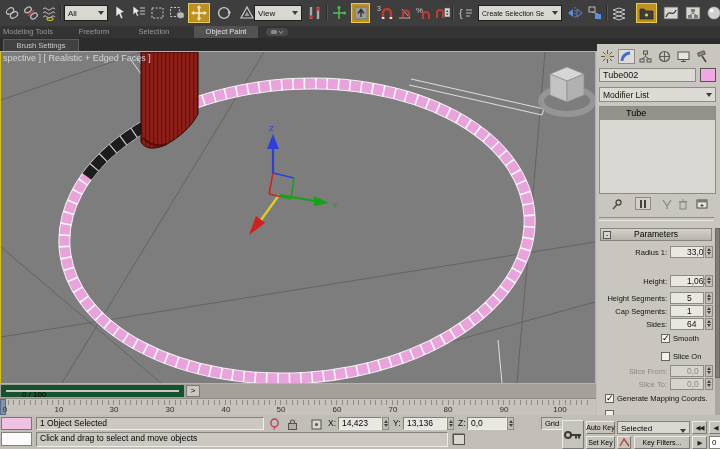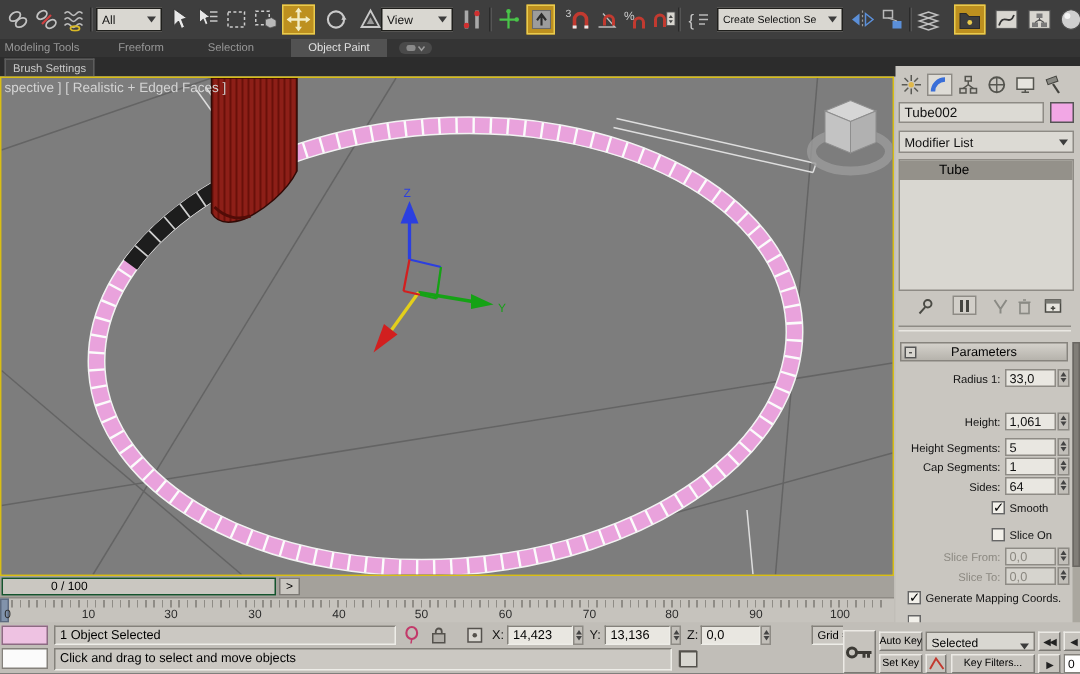--- a/index.html
+++ b/index.html
@@ -13,21 +13,21 @@
   .tsep{position:absolute;top:5px;width:1px;height:16px;background:#2a2a2a;border-right:1px solid #555;}
   .combo{position:absolute;background:#d9d7d1;border:1px solid #1f1f1c;color:#111;display:flex;align-items:center;box-sizing:border-box;}
   .combo .cl{flex:1;padding-left:3px;font-size:8px;white-space:nowrap;overflow:hidden;}
   .cdn{width:0;height:0;border-left:3px solid transparent;border-right:3px solid transparent;border-top:4px solid #3c3c3c;margin-right:3px;flex:none;}
   
   .tabs{left:0;top:26px;width:720px;height:12px;background:#343434;}
   .rtab{position:absolute;top:0;height:12px;color:#989898;font-size:7.5px;line-height:12px;text-align:center;white-space:nowrap;}
   .rtab.active{background:#525252;color:#e2e2e2;}
   .rmenu{position:absolute;left:266px;top:2px;width:22px;height:8px;background:#4a4a4a;border-radius:4px;display:flex;align-items:center;justify-content:center;}
   .brushrow{left:0;top:38px;width:720px;height:13px;background:#2c2c2c;}
-  .btab{position:absolute;left:3px;top:1px;width:60px;height:12px;background:#414141;border:1px solid #5d5d5d;border-bottom:none;
+  .btab{position:absolute;left:3px;top:1px;width:76px;height:12px;background:#414141;border:1px solid #5d5d5d;border-bottom:none;
         color:#cacaca;font-size:7.5px;text-align:center;line-height:11px;box-sizing:border-box;white-space:nowrap;}
   
   .vp{left:0;top:51px;width:596px;height:333px;border:1px solid #d9be13;box-sizing:border-box;background:#7d7d7d;overflow:hidden;}
   .vplabel{position:absolute;left:2px;top:1px;color:#d4d4d4;font-size:9px;white-space:nowrap;}
   
   .cpanel{left:597px;top:44px;width:123px;height:376px;background:#c9c6c0;font-size:7.5px;color:#111;}
   .ptab{position:absolute;top:5px;width:17px;height:15px;display:flex;align-items:center;justify-content:center;}
   .ptab.active{background:#dedcd6;border:1px solid #8e8b85;box-sizing:border-box;}
   .namefield{position:absolute;left:2px;top:24px;width:97px;height:14px;background:#dcdad4;border:1px solid #8e8b85;
              box-sizing:border-box;font-size:9px;line-height:12px;padding-left:3px;}
@@ -42,35 +42,35 @@
   .sbtn.bord{border:1px solid #8e8b85;background:#d2cfc9;box-sizing:border-box;}
   .groove{position:absolute;left:2px;width:115px;height:2px;border-top:1px solid #8e8b85;border-bottom:1px solid #e9e7e2;}
   .rollhead{position:absolute;left:3px;top:184px;width:112px;height:13px;background:linear-gradient(#d4d1cb,#b6b3ac);
             border:1px solid #87847e;box-sizing:border-box;text-align:center;font-size:8.5px;line-height:11px;color:#000;}
   .minusbox{position:absolute;left:2px;top:2px;width:8px;height:8px;border:1px solid #555;background:#d8d6d0;
             font-size:8px;line-height:6px;text-align:center;box-sizing:border-box;}
   .prow{position:absolute;left:0;width:119px;height:14px;}
   .plabel{position:absolute;left:0;top:2px;width:70px;text-align:right;font-size:7.5px;color:#111;white-space:nowrap;}
   .plabel.dis,.cblabel.dis{color:#8b8880;}
   .pfield{position:absolute;left:73px;top:0;width:34px;height:12px;background:#e9e7e1;border:1px solid #8e8b85;
-          box-sizing:border-box;font-size:8.5px;line-height:10px;padding-left:2px;}
+          box-sizing:border-box;font-size:8.5px;line-height:10px;padding-left:16px;}
   .pfield.dis{color:#8b8880;background:#d6d4ce;}
   .pspin{position:absolute;left:108px;top:0;width:8px;height:12px;background:#c2bfb9;border:1px solid #8e8b85;box-sizing:border-box;}
   .pspin i{display:block;width:0;height:0;margin:1px auto;}
   .pspin .up{border-left:2.5px solid transparent;border-right:2.5px solid transparent;border-bottom:3px solid #444;}
   .pspin .dn{border-left:2.5px solid transparent;border-right:2.5px solid transparent;border-top:3px solid #444;}
   .cbrow{position:absolute;height:11px;font-size:7.5px;color:#111;display:flex;align-items:center;gap:3px;}
   .cbx{width:9px;height:9px;background:#f2f0ea;border:1px solid #666;box-sizing:border-box;
        font-size:9px;line-height:7px;text-align:center;color:#000;flex:none;}
   .scrollbar{position:absolute;left:118px;top:184px;width:5px;height:190px;background:#aaa79f;}
   .scrollthumb{position:absolute;left:0;top:0;width:5px;height:150px;background:#817e78;border:1px solid #6a6762;box-sizing:border-box;}
   
   .tslider{left:0;top:384px;width:596px;height:14px;background:#a4a19b;}
-  .tshandle{position:absolute;left:1px;top:1px;width:183px;height:12px;background:#cac7c1;border:1px solid #14532d;
-            box-sizing:border-box;font-size:8px;line-height:10px;padding-left:32px;color:#000;}
+  .tshandle{position:absolute;left:1px;top:1px;width:183px;height:12px;background:#cac7c1;border:5px solid #14532d;
+            box-sizing:border-box;font-size:8px;line-height:10px;padding-left:16px;color:#000;}
   .tsnext{position:absolute;left:186px;top:1px;width:14px;height:12px;background:#cac7c1;border:1px solid #7c7974;
           box-sizing:border-box;font-size:8px;line-height:10px;text-align:center;color:#000;}
   .trackbar{left:0;top:398px;width:596px;height:17px;background:#c6c3bd;border-top:1px solid #8f8c86;box-sizing:border-box;}
   .ticks{position:absolute;left:2px;top:1px;width:588px;height:5px;
          background:repeating-linear-gradient(90deg,#8f8c86 0,#8f8c86 1px,transparent 1px,transparent 5.57px);}
   .tlabel{position:absolute;top:6px;width:20px;text-align:center;font-size:8px;color:#2c2c2c;}
   .tbcaret{position:absolute;left:0;top:0;width:6px;height:16px;background:#8193ab;border:1px solid #5d6b80;box-sizing:border-box;}
   
   .statusbar{left:0;top:415px;width:720px;height:34px;background:#c1beb8;}
   .sfield{position:absolute;font-size:8.5px;line-height:11px;padding-left:3px;color:#000;white-space:nowrap;overflow:hidden;

